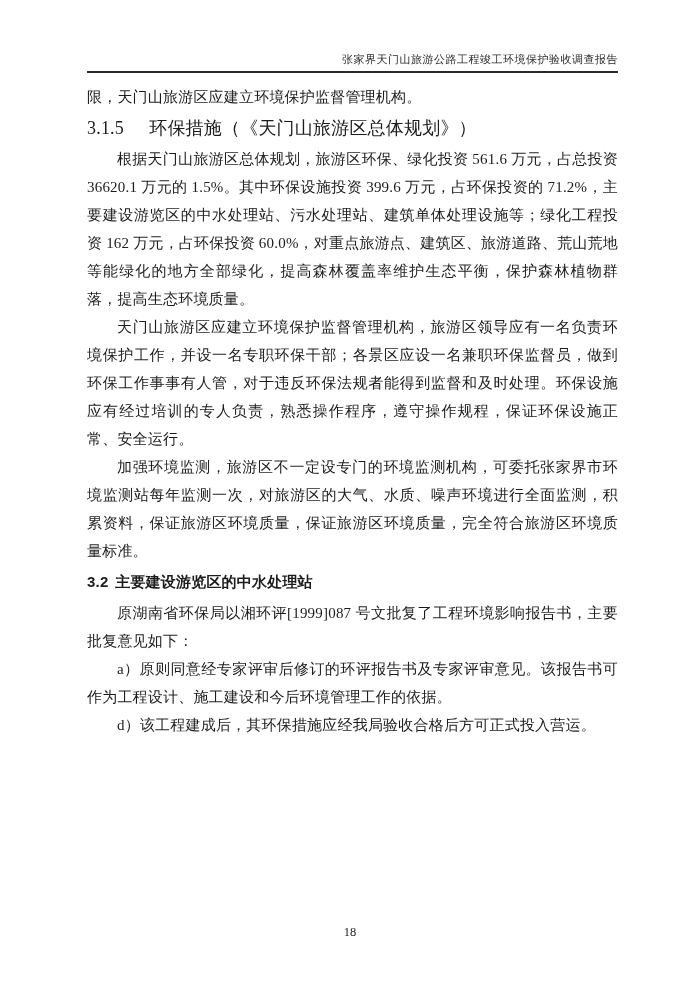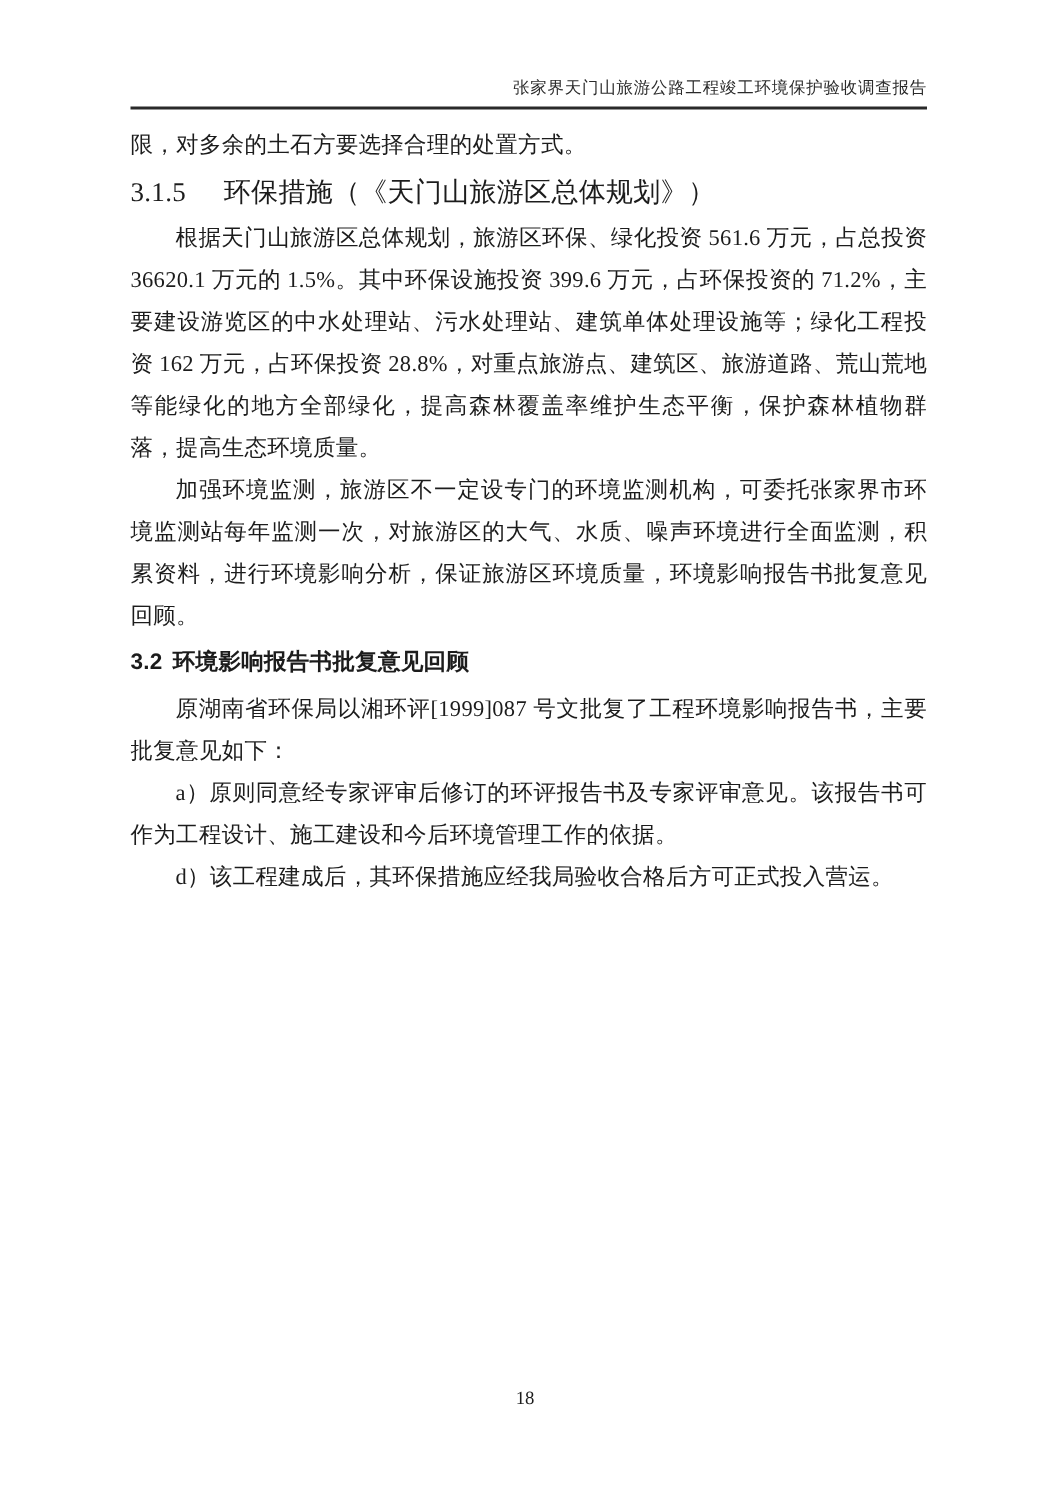--- a/index.html
+++ b/index.html
@@ -82,33 +82,34 @@
 
 <div class="page">
   <div class="page-inner">
 
     <div class="header">
       <div class="header-title">张家界天门山旅游公路工程竣工环境保护验收调查报告</div>
     </div>
 
     <div class="content">
 
-      <p class="noindent">限，对多余的土石方要选择合理的处置方式。</p>
+      <p class="noindent">限，天门山旅游区应建立环境保护监督管理机构。</p>
 
       <h3>
         <span class="sec-num">3.1.5</span><span>环保措施（《天门山旅游区总体规划》）</span>
       </h3>
 
-      <p>根据天门山旅游区总体规划，旅游区环保、绿化投资 561.6 万元，占总投资 36620.1 万元的 1.5%。其中环保设施投资 399.6 万元，占环保投资的 71.2%，主要建设游览区的中水处理站、污水处理站、建筑单体处理设施等；绿化工程投资 162 万元，占环保投资 28.8%，对重点旅游点、建筑区、旅游道路、荒山荒地等能绿化的地方全部绿化，提高森林覆盖率维护生态平衡，保护森林植物群落，提高生态环境质量。</p>
+      <p>根据天门山旅游区总体规划，旅游区环保、绿化投资 561.6 万元，占总投资 36620.1 万元的 1.5%。其中环保设施投资 399.6 万元，占环保投资的 71.2%，主要建设游览区的中水处理站、污水处理站、建筑单体处理设施等；绿化工程投资 162 万元，占环保投资 60.0%，对重点旅游点、建筑区、旅游道路、荒山荒地等能绿化的地方全部绿化，提高森林覆盖率维护生态平衡，保护森林植物群落，提高生态环境质量。</p>
 
+      <p>天门山旅游区应建立环境保护监督管理机构，旅游区领导应有一名负责环境保护工作，并设一名专职环保干部；各景区应设一名兼职环保监督员，做到环保工作事事有人管，对于违反环保法规者能得到监督和及时处理。环保设施应有经过培训的专人负责，熟悉操作程序，遵守操作规程，保证环保设施正常、安全运行。</p>
 
-      <p>加强环境监测，旅游区不一定设专门的环境监测机构，可委托张家界市环境监测站每年监测一次，对旅游区的大气、水质、噪声环境进行全面监测，积累资料，进行环境影响分析，保证旅游区环境质量，环境影响报告书批复意见回顾。</p>
+      <p>加强环境监测，旅游区不一定设专门的环境监测机构，可委托张家界市环境监测站每年监测一次，对旅游区的大气、水质、噪声环境进行全面监测，积累资料，保证旅游区环境质量，保证旅游区环境质量，完全符合旅游区环境质量标准。</p>
 
       <h3 class="bold-heading">
-        <span class="sec-num">3.2</span><span>环境影响报告书批复意见回顾</span>
+        <span class="sec-num">3.2</span><span>主要建设游览区的中水处理站</span>
       </h3>
 
       <p>原湖南省环保局以湘环评[1999]087 号文批复了工程环境影响报告书，主要批复意见如下：</p>
 
       <p>a）原则同意经专家评审后修订的环评报告书及专家评审意见。该报告书可作为工程设计、施工建设和今后环境管理工作的依据。</p>
 
 
 
       <p>d）该工程建成后，其环保措施应经我局验收合格后方可正式投入营运。</p>
 

